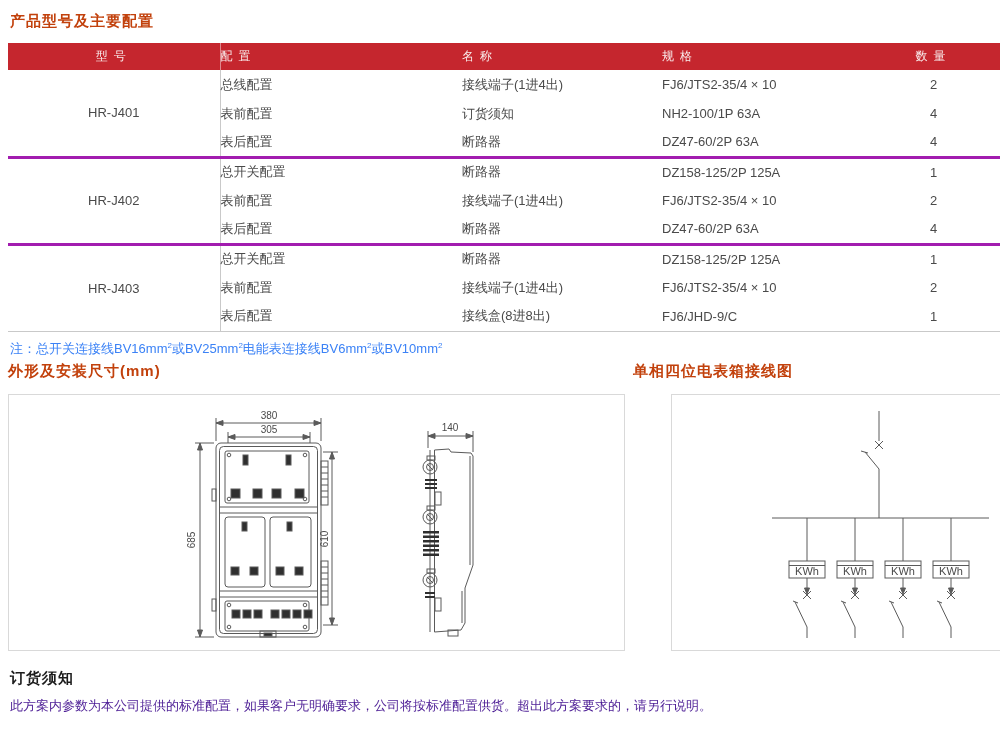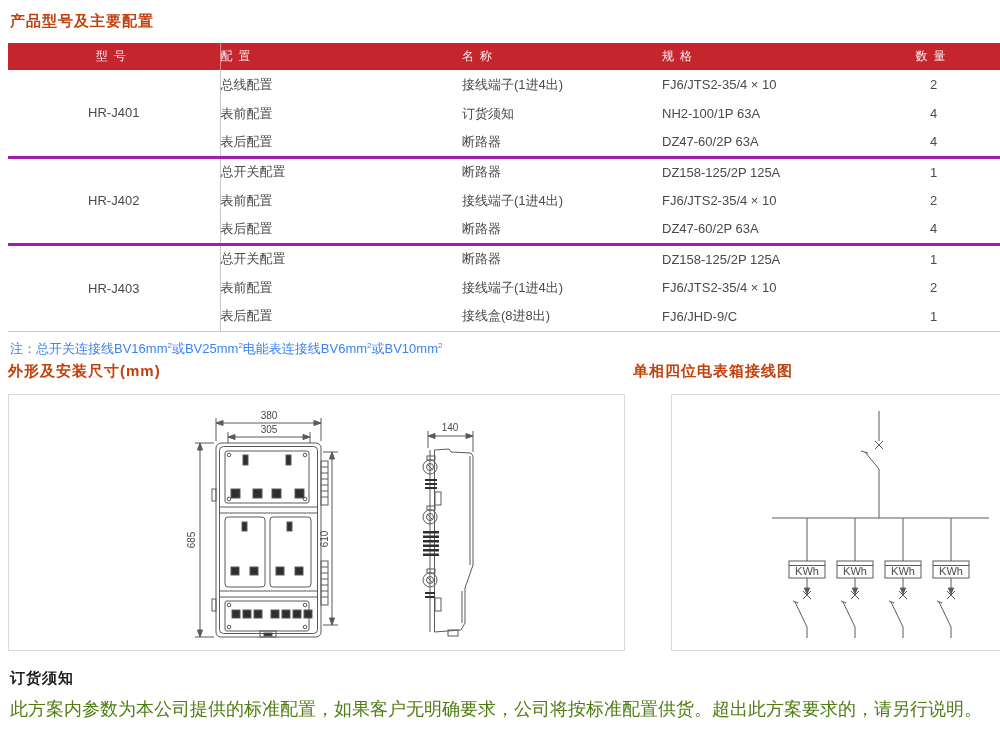--- a/index.html
+++ b/index.html
@@ -46,21 +46,21 @@
   .panel-row { display:flex; gap:8px; margin-top:13px; }
   .panel {
     border:1px solid #d9d9d9; background:#fff;padding-left:20px;
   }
   .panel.dims   { width:617px; height:257px; }
   .panel.wiring { width:364px; height:257px;margin-left:38px; }
   svg { display:block; }
   svg text { font-family:"Liberation Sans","DejaVu Sans",sans-serif; fill:#4a4a4a; }
 
   .footer-title { font-size:15px; font-weight:bold; color:#1d1d1d; margin:18px 0 0 2px; letter-spacing:1px; }
-  .footer-text  { font-size:18px; color:#4d7c0f; margin:9px 0 0 2px; }
+  .footer-text  { font-size:13px; color:#4c1d95; margin:9px 0 0 2px; }
 </style>
 </head>
 <body>
 
 <div class="page">
 
   <div class="page-title">产品型号及主要配置</div>
 
   <table class="products">
     <colgroup>

